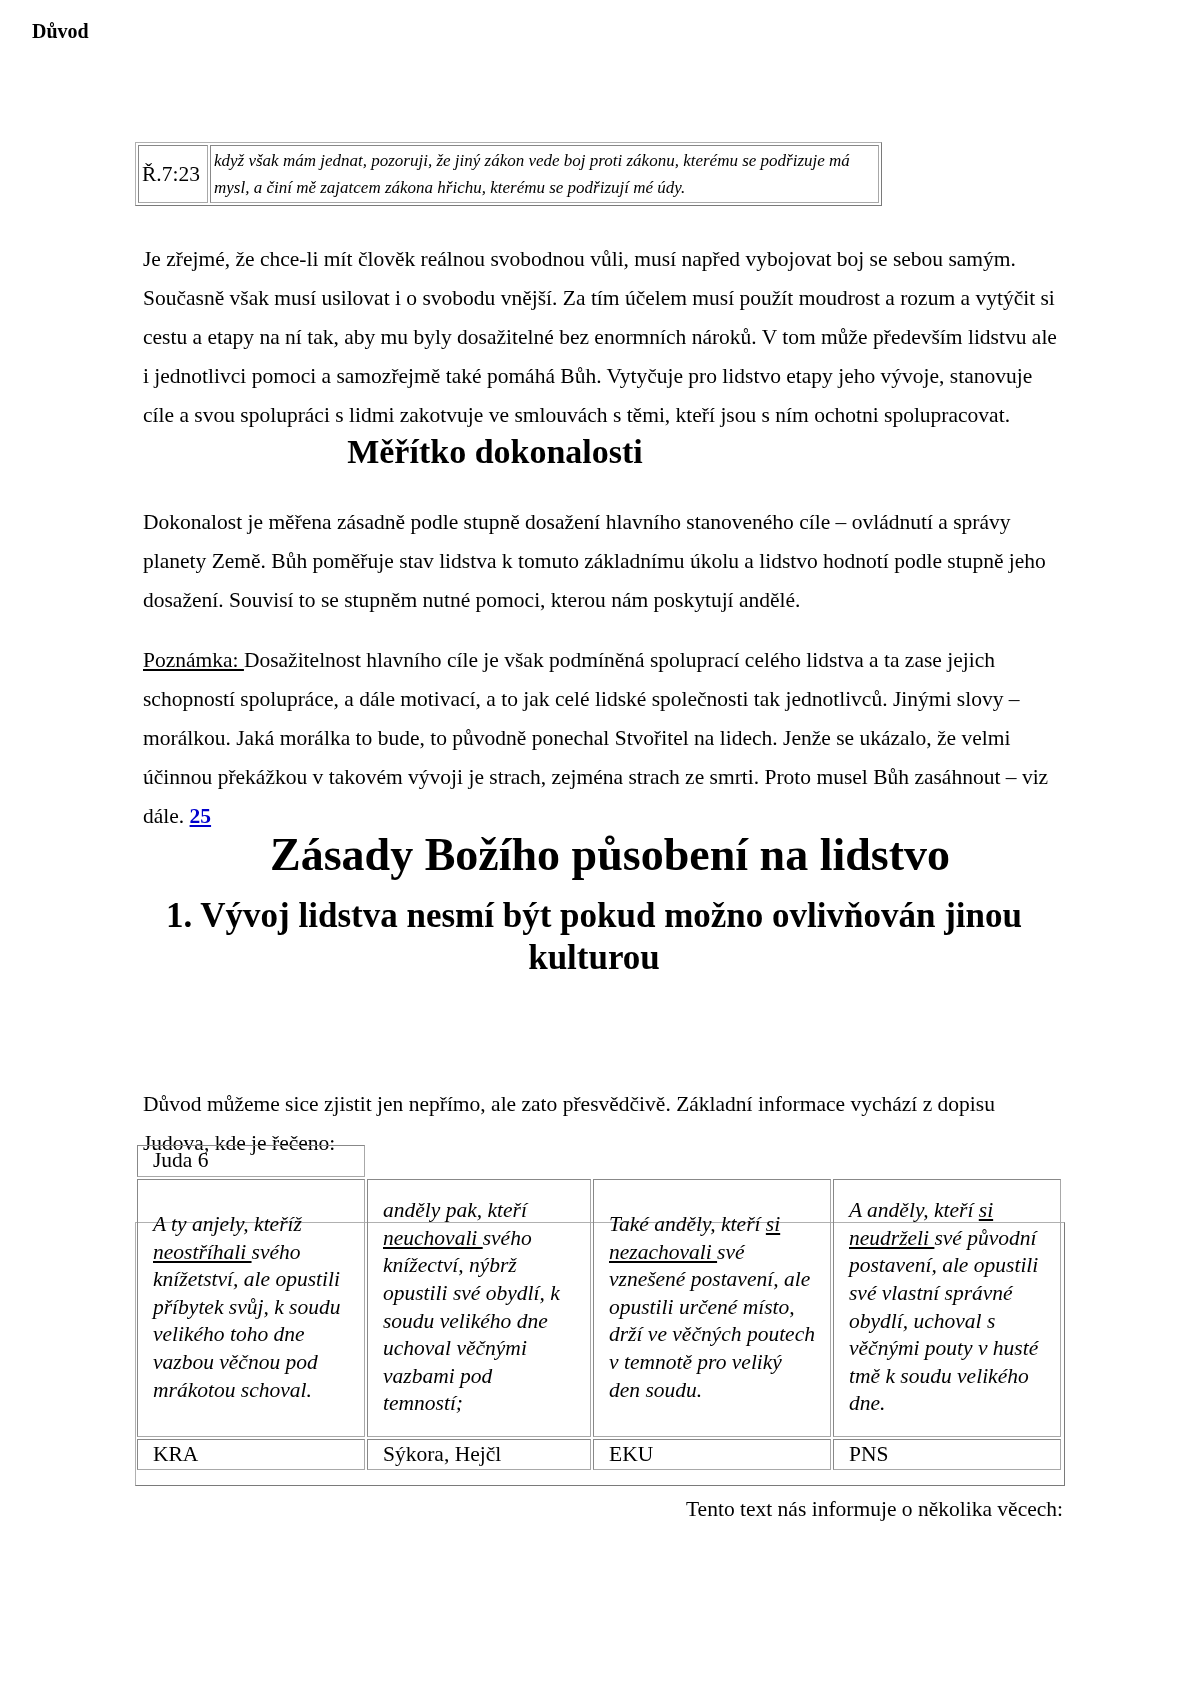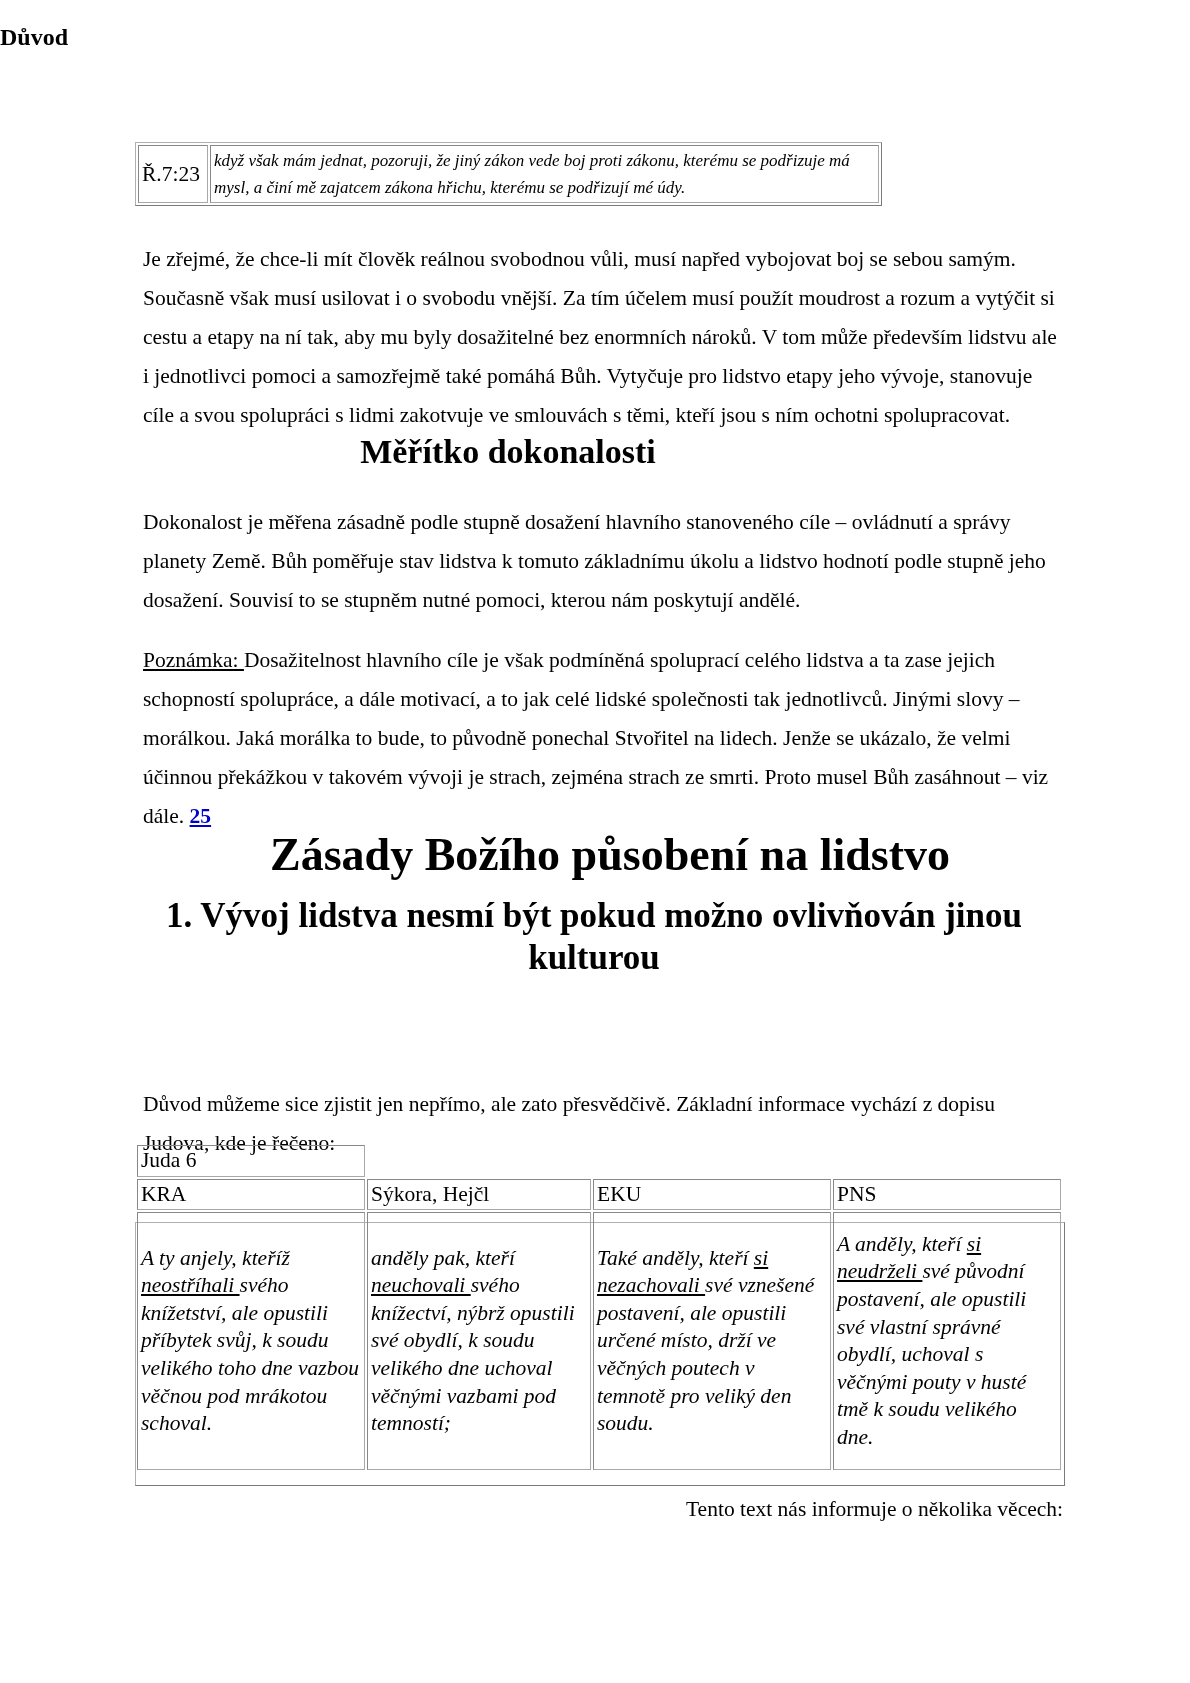--- a/index.html
+++ b/index.html
@@ -5,25 +5,25 @@
   html, body { margin:0; padding:0; background:#ffffff; }
   body { width:1190px; height:1683px; position:relative; overflow:hidden;
          font-family:"Liberation Serif", serif; color:#000; }
   .page { position:absolute; left:0; top:0; width:1190px; height:1683px; }
   .blk { position:absolute; left:143px; width:920px; font-size:21.5px; line-height:39px; margin:0; }
   .verse-table { position:absolute; left:135px; top:142px; width:747px; border-collapse:separate;
                  border-spacing:2px; border:1px solid #b0b0b0; border-right-color:#7a7a7a; border-bottom-color:#7a7a7a; }
   .verse-table td { border:1px solid #a8a8a8; border-top-color:#888; border-left-color:#888; padding:1px 3px; vertical-align:middle; }
   .verse-ref { font-size:21.5px; width:62px; }
   .verse-text { font-style:italic; font-size:17px; line-height:27px;margin-left:7px; }
-  h2.sec { position:absolute; left:13px; width:990px; text-align:center; margin:0; font-weight:bold; }
+  h2.sec { position:absolute; left:0; width:990px; text-align:center; margin:0; font-weight:bold; }
   .u { text-decoration:underline; }
   .link { color:#0000cc; font-weight:bold; text-decoration:underline; }
   .juda-table { position:absolute; left:135px; top:1143px; width:928px; border-collapse:separate; border-spacing:2px; }
-  .juda-table td { border:1px solid #a8a8a8; border-top-color:#888; border-left-color:#888; padding:1px 3px; font-size:21.5px; line-height:27.6px; vertical-align:middle; }
+  .juda-table td { border:1px solid #a8a8a8; border-top-color:#888; border-left-color:#888; padding:1px 15px; font-size:21.5px; line-height:27.6px; vertical-align:middle; }
   .juda-table td.empty { border:none; }
   .juda-table td.it { font-style:italic; }
   .juda-wrap { position:absolute; left:135px; top:1222px; width:928px; height:262px; border:1px solid #b0b0b0; border-right-color:#7a7a7a; border-bottom-color:#7a7a7a; pointer-events:none; }
 </style>
 </head>
 <body>
 
 <div class="page">
 
   <table class="verse-table">
@@ -40,47 +40,47 @@
   <h2 class="sec" style="top:433px; font-size:34px;">Měřítko dokonalosti</h2>
 
   <p class="blk" style="top:503px;">Dokonalost je měřena zásadně podle stupně dosažení hlavního stanoveného cíle – ovládnutí a správy planety Země. Bůh poměřuje stav lidstva k tomuto základnímu úkolu a lidstvo hodnotí podle stupně jeho dosažení. Souvisí to se stupněm nutné pomoci, kterou nám poskytují andělé.</p>
 
   <p class="blk" style="top:641px;"><span class="u">Poznámka: </span><span>Dosažitelnost hlavního cíle je však podmíněná spoluprací celého lidstva a ta zase jejich schopností spolupráce, a dále motivací, a to jak celé lidské společnosti tak jednotlivců. Jinými slovy – morálkou. Jaká morálka to bude, to původně ponechal Stvořitel na lidech. Jenže se ukázalo, že velmi účinnou překážkou v takovém vývoji je strach, zejména strach ze smrti. Proto musel Bůh zasáhnout – viz dále. </span><a class="link" style="color: rgb(0, 0, 204);">25</a></p>
 
   <h1 class="sec" style="position:absolute; top:813px; font-size:46px; left:0; width:1190px; text-align:center; margin:15px; font-weight:bold;">Zásady Božího působení na lidstvo</h1>
 
   <h2 class="sec" style="top:895px; font-size:35px; line-height:42px; left:144px; width:900px;">1. Vývoj lidstva nesmí být pokud možno ovlivňován jinou kulturou</h2>
 
-  <h3 class="sec" style="top:1009px; font-size:24px;">Důvod</h3>
+  <h3 class="sec" style="top:1009px; font-size:20px;padding-left:32px;">Důvod</h3>
 
   <p class="blk" style="top:1065px;margin-top:20px;">Důvod můžeme sice zjistit jen nepřímo, ale zato přesvědčivě. Základní informace vychází z dopisu Judova, kde je řečeno:</p>
 
   <div class="juda-wrap"></div>
   <table class="juda-table">
     <colgroup>
         <col style="width:228px">
         <col style="width:224px">
         <col style="width:238px">
         <col>
       </colgroup>
     <tbody>
         <tr>
       <td>Juda 6</td>
       <td class="empty" colspan="3"></td>
     </tr>
+    <tr style="height:258px;">
+      <td class="it"><span>A ty anjely, kteříž </span><span class="u">neostříhali </span><span>svého knížetství, ale opustili příbytek svůj, k soudu velikého toho dne vazbou věčnou pod mrákotou schoval.</span></td>
+      <td class="it"><span>anděly pak, kteří </span><span class="u">neuchovali </span><span>svého knížectví, nýbrž opustili své obydlí, k soudu velikého dne uchoval věčnými vazbami pod temností;</span></td>
+      <td class="it"><span>Také anděly, kteří </span><span class="u">si nezachovali </span><span>své vznešené postavení, ale opustili určené místo, drží ve věčných poutech v temnotě pro veliký den soudu.</span></td>
+      <td class="it"><span>A anděly, kteří </span><span class="u">si neudrželi </span><span>své původní postavení, ale opustili své vlastní správné obydlí, uchoval s věčnými pouty v husté tmě k soudu velikého dne.</span></td>
+    </tr>
     <tr>
       <td>KRA</td>
       <td>Sýkora, Hejčl</td>
       <td>EKU</td>
       <td>PNS</td>
-    </tr>
-    <tr style="height:258px;">
-      <td class="it"><span>A ty anjely, kteříž </span><span class="u">neostříhali </span><span>svého knížetství, ale opustili příbytek svůj, k soudu velikého toho dne vazbou věčnou pod mrákotou schoval.</span></td>
-      <td class="it"><span>anděly pak, kteří </span><span class="u">neuchovali </span><span>svého knížectví, nýbrž opustili své obydlí, k soudu velikého dne uchoval věčnými vazbami pod temností;</span></td>
-      <td class="it"><span>Také anděly, kteří </span><span class="u">si nezachovali </span><span>své vznešené postavení, ale opustili určené místo, drží ve věčných poutech v temnotě pro veliký den soudu.</span></td>
-      <td class="it"><span>A anděly, kteří </span><span class="u">si neudrželi </span><span>své původní postavení, ale opustili své vlastní správné obydlí, uchoval s věčnými pouty v husté tmě k soudu velikého dne.</span></td>
     </tr>
   </tbody>
     </table>
 
   <p class="blk" style="top:1490px;text-align:right;">Tento text nás informuje o několika věcech:</p>
 
 </div>
 
 </body></html>

